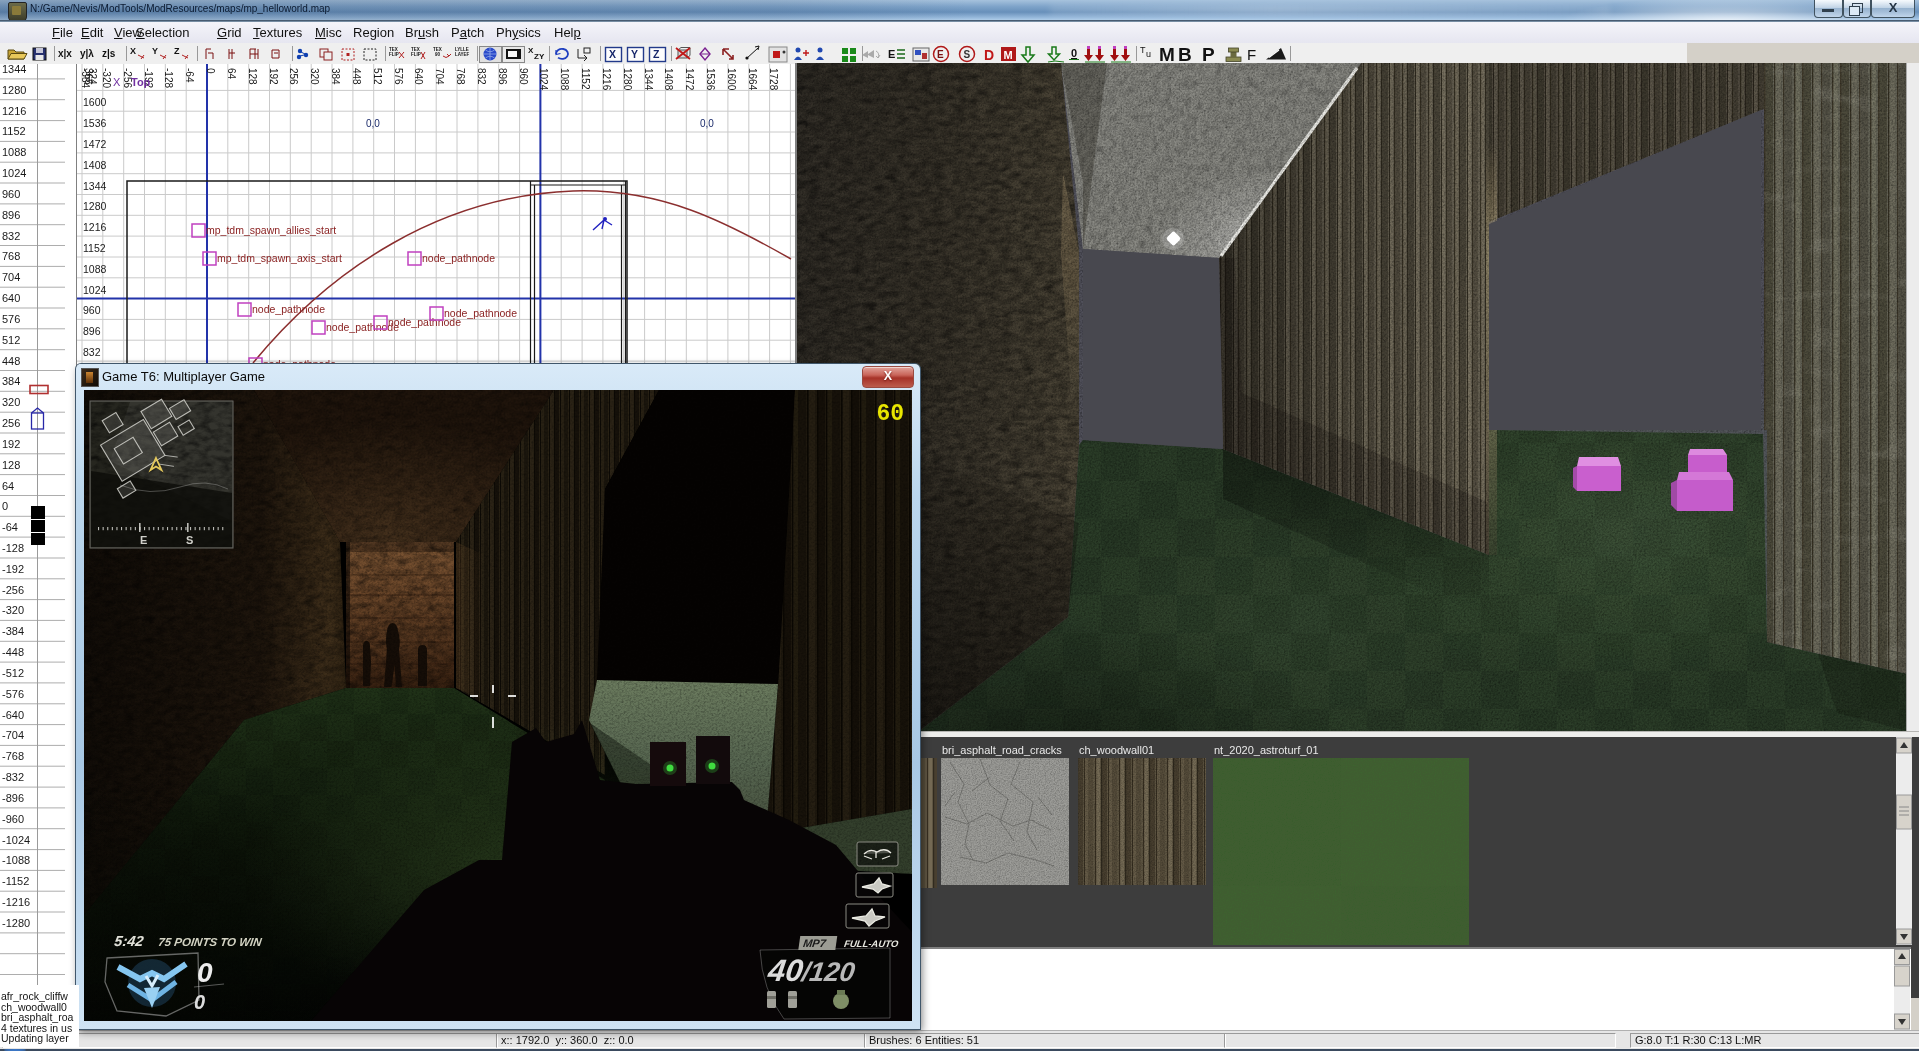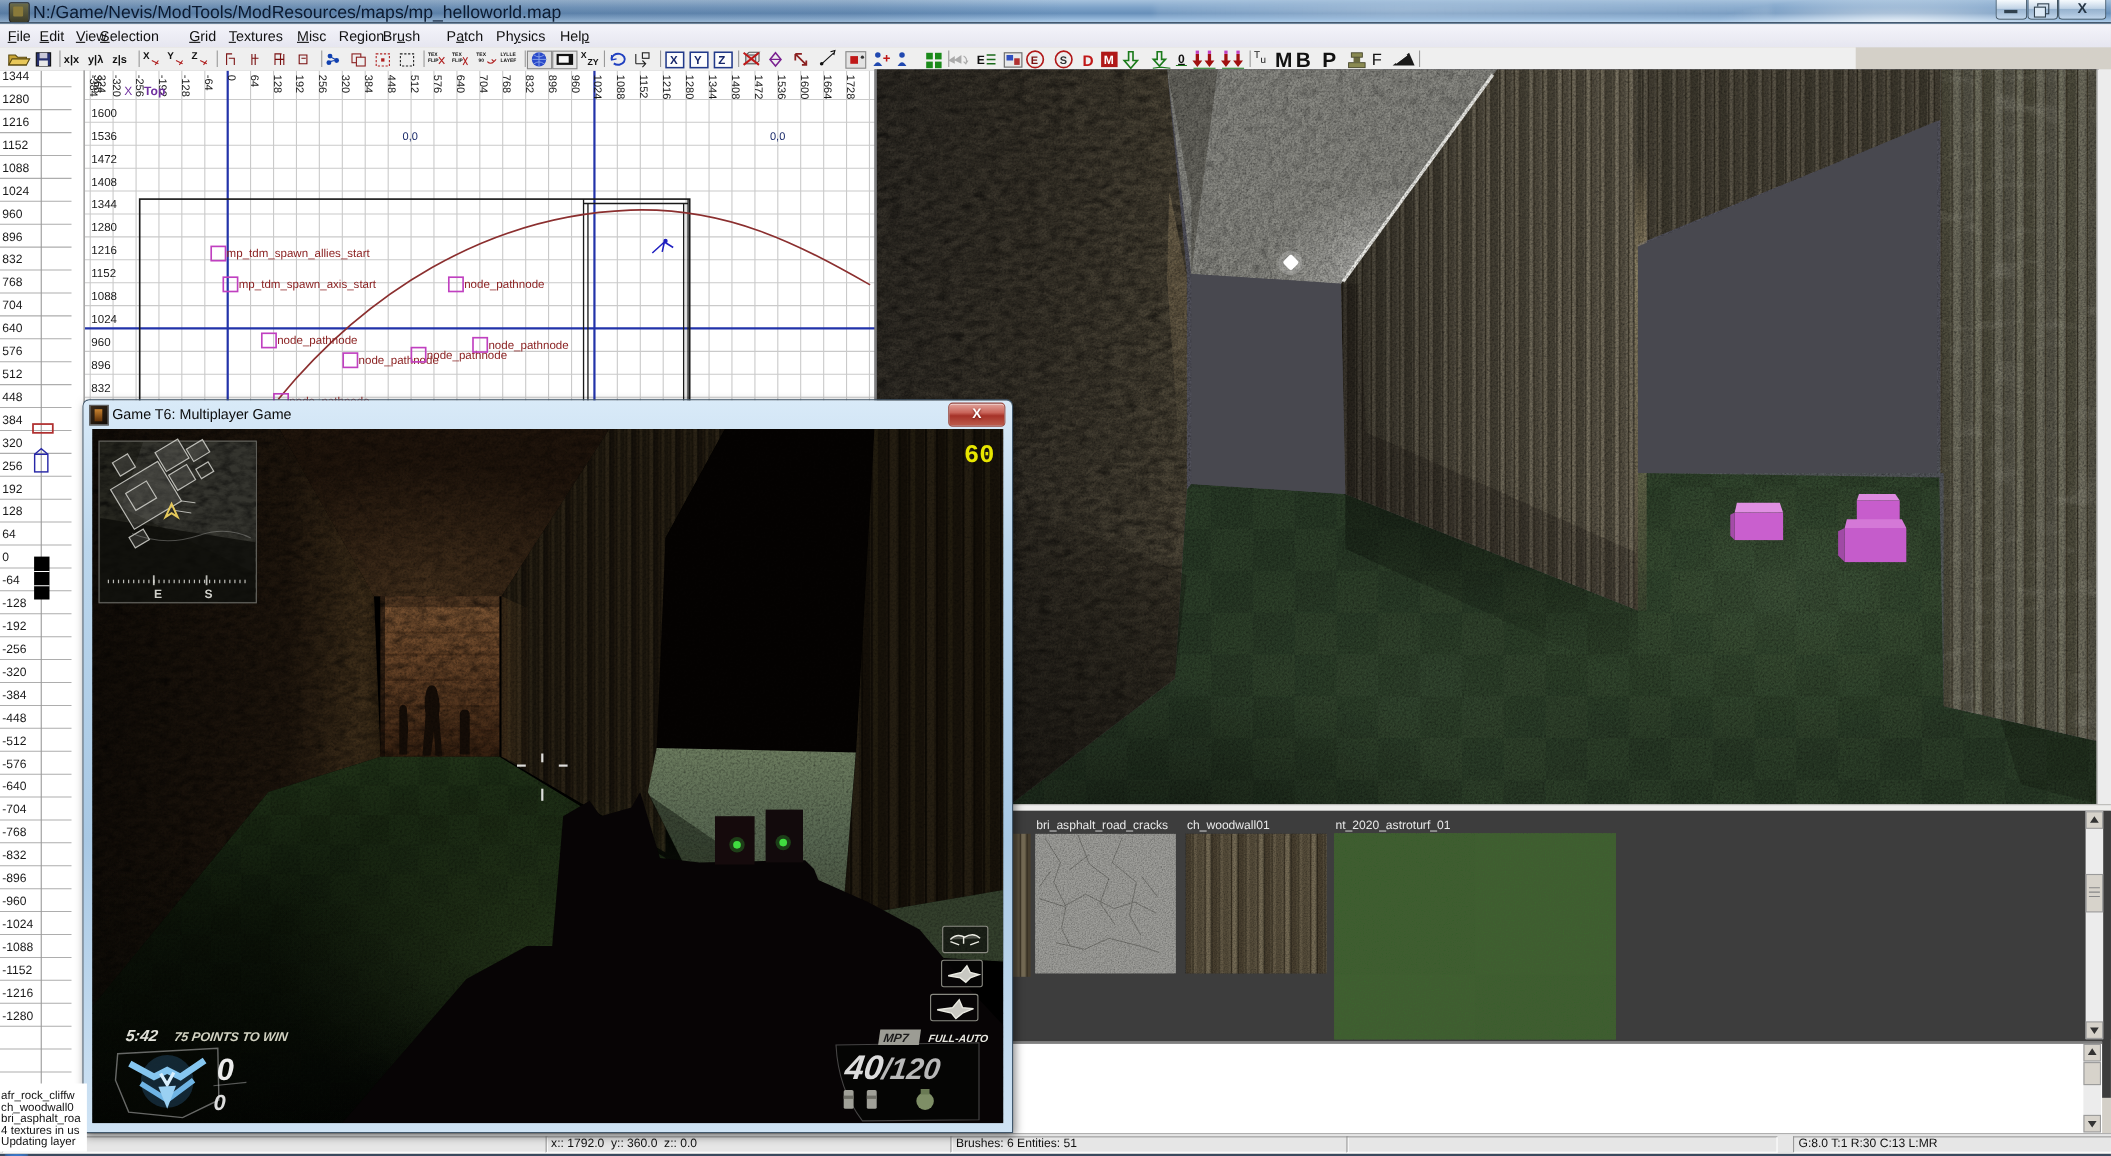--- a/index.html
+++ b/index.html
@@ -6,30 +6,30 @@
     font-family:"Liberation Sans",sans-serif;background:#D4D0C8;}
   .abs{position:absolute;}
   #root{position:absolute;left:0;top:0;width:1919px;height:1051px;}
   
   #titlebar{left:0;top:0;width:1919px;height:22px;
     background:linear-gradient(to bottom,#A6C2DD 0%,#7EA3C9 30%,#6890BA 55%,#9ABCDE 82%,#C6DEF2 100%);}
   #titleshadeL{left:0;top:0;width:970px;height:22px;
     background:linear-gradient(to right,rgba(30,50,80,0.22),rgba(30,50,80,0.12) 80%,rgba(30,50,80,0));}
   #titleglow{left:1550px;top:0;width:369px;height:22px;
     background:radial-gradient(ellipse 230px 34px at 175px 22px,rgba(255,255,255,0.75),rgba(255,255,255,0) 72%);}
-  #titletext{left:30px;top:3px;font-size:16px;color:#0B1A30;white-space:nowrap;}
+  #titletext{left:30px;top:3px;font-size:10px;color:#0B1A30;white-space:nowrap;}
   #titleicon{left:8px;top:2px;width:17px;height:18px;background:linear-gradient(to bottom,#6B6B4A,#3A3A28);
     border:1px solid #222;border-radius:2px 2px 5px 5px;}
   .capbtn{top:0px;height:17px;border:1px solid #40525F;border-top:none;
     background:linear-gradient(to bottom,rgba(250,253,255,0.95),rgba(205,220,235,0.85) 45%,rgba(160,185,210,0.8) 50%,rgba(195,215,236,0.92));
     border-radius:0 0 4px 4px;color:#253545;text-align:center;font-weight:bold;}
   
   #menubar{left:0;top:22px;width:1919px;height:21px;background:linear-gradient(to bottom,#F4F4FA,#E6E6F0);
     font-size:13px;color:#111;}
-  #menubar span{position:absolute;top:3px;}
+  #menubar span{position:absolute;top:3px;margin-left:45px;}
   
   #toolbar{left:0;top:43px;width:1687px;height:21px;background:#EFEFEF;border-bottom:1px solid #9A9A9A;}
   
   #statusbar{left:0;top:1030px;width:1919px;height:18px;background:#E6E6E6;border-top:1px solid #B0B0B0;
     font-size:11px;color:#111;padding-left:40px;}
   .stsec{position:absolute;top:2px;height:13px;border:1px solid;border-color:#9A9A9A #FFFFFF #FFFFFF #9A9A9A;padding:0 4px;white-space:nowrap;}
   #bottomstrip{left:0;top:1049px;width:1919px;height:2px;background:#3A4A5E;}
   
   #sidebar{left:0;top:64px;width:76px;height:966px;background:#FFFFFF;overflow:hidden;}
   #consoletext{left:1px;top:991px;width:78px;font-size:10.5px;color:#111;line-height:10.6px;white-space:nowrap;overflow:hidden;z-index:6;}
@@ -72,21 +72,21 @@
   </div>
   <div id="menubar" class="abs">
     <span style="left:7px"><u>F</u>ile</span>
     <span style="left:36px"><u>E</u>dit</span>
     <span style="left:69px"><u>V</u>iew</span>
     <span style="left:91px"><u>S</u>election</span>
     <span style="left:172px"><u>G</u>rid</span>
     <span style="left:208px"><u>T</u>extures</span>
     <span style="left:270px"><u>M</u>isc</span>
     <span style="left:308px">Re<u>g</u>ion</span>
-    <span style="left:348px">Br<u>u</u>sh</span>
+    <span style="left:360px">Br<u>u</u>sh</span>
     <span style="left:406px">P<u>a</u>tch</span>
     <span style="left:451px">Ph<u>y</u>sics</span>
     <span style="left:509px">Hel<u>p</u></span>
   </div>
   <div id="toolbar" class="abs">
       <svg width="1919" height="21" style="position:absolute;left:0;top:0">
     <g fill="none" stroke="#999">
           <path d="M54.5,3V18M126.5,3V18M197.5,3V18M292.5,3V18M385.5,3V18M477.5,3V18M549.5,3V18M600.5,3V18M671.5,3V18M862.5,3V18"></path>
         </g>
     <g>

